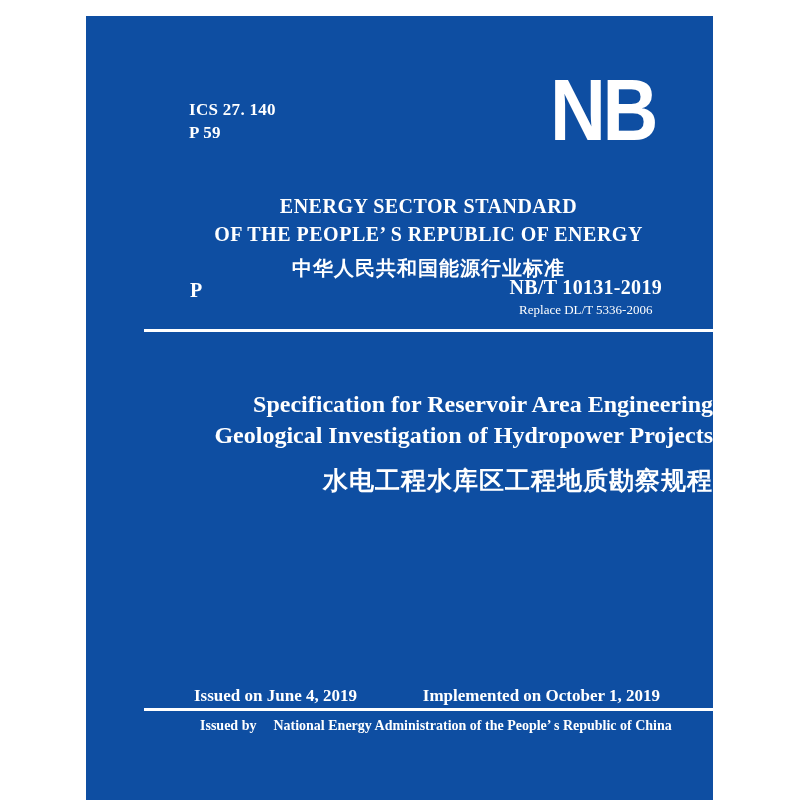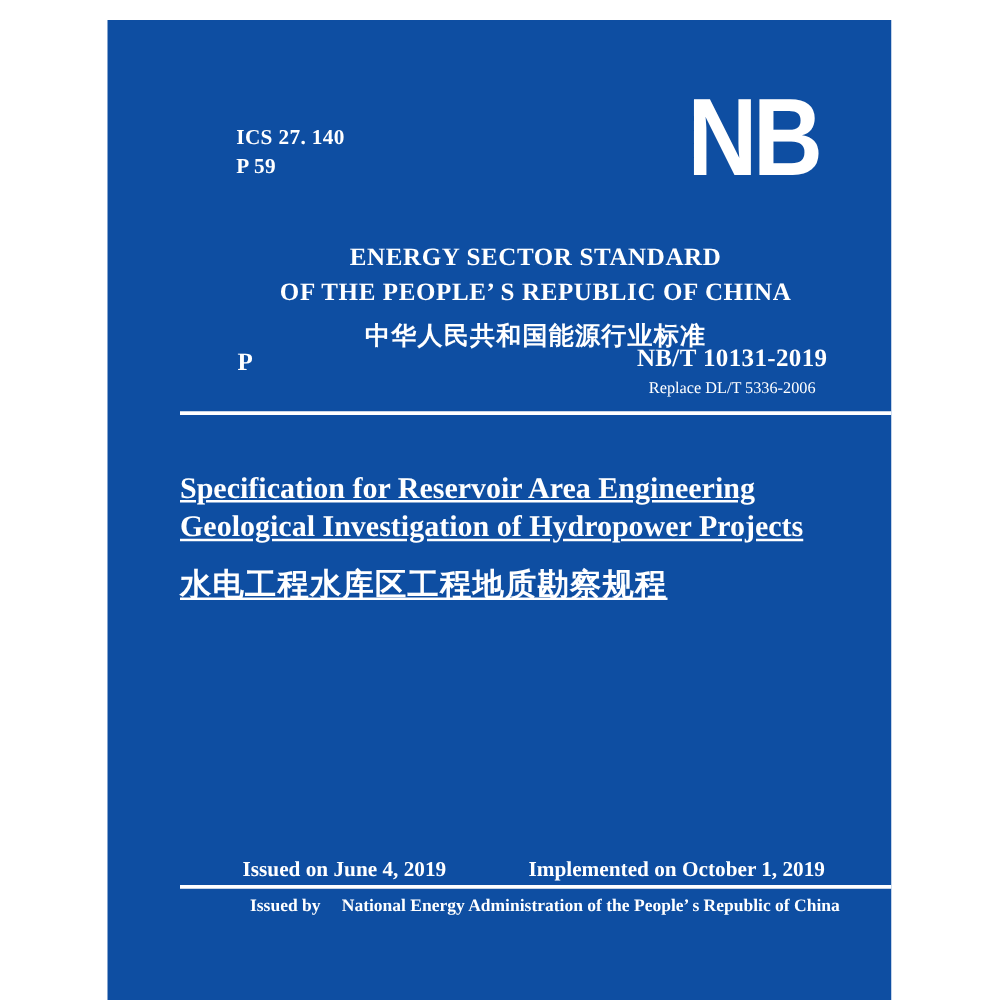--- a/index.html
+++ b/index.html
@@ -98,23 +98,22 @@
     right: 0;
     height: 3px;
     background: #ffffff;
   }
   .rule-top { top: 313px; }
   .rule-bottom { top: 692px; }
   .title-block {
     position: absolute;
     left: 58px;
     right: 0;
-    top: 360px;
-    text-align: left;
-    text-decoration: underline;
+    top: 373px;
+    text-align: right;
   }
   .title-block .en {
     font-size: 24px;
     font-weight: bold;
     line-height: 31px;
   }
   .title-block .cn {
     margin-top: 13px;
     font-size: 25px;
     font-weight: bold;
@@ -150,21 +149,21 @@
 
     <div class="ics-block">
       <div>ICS 27. 140</div>
       <div>P 59</div>
     </div>
 
     <div class="nb-logo">NB</div>
 
     <div class="std-header">
       <div class="en">ENERGY SECTOR STANDARD</div>
-      <div class="en">OF THE PEOPLE’ S REPUBLIC OF CHINA</div>
+      <div class="en">OF THE PEOPLE’ S REPUBLIC OF ENERGY</div>
       <div class="cn">中华人民共和国能源行业标准</div>
     </div>
 
     <div class="class-label">P</div>
 
     <div class="std-number-block">
       <div class="std-number">NB/T 10131-2019</div>
       <div class="std-replaces">Replace DL/T 5336-2006</div>
     </div>
 

